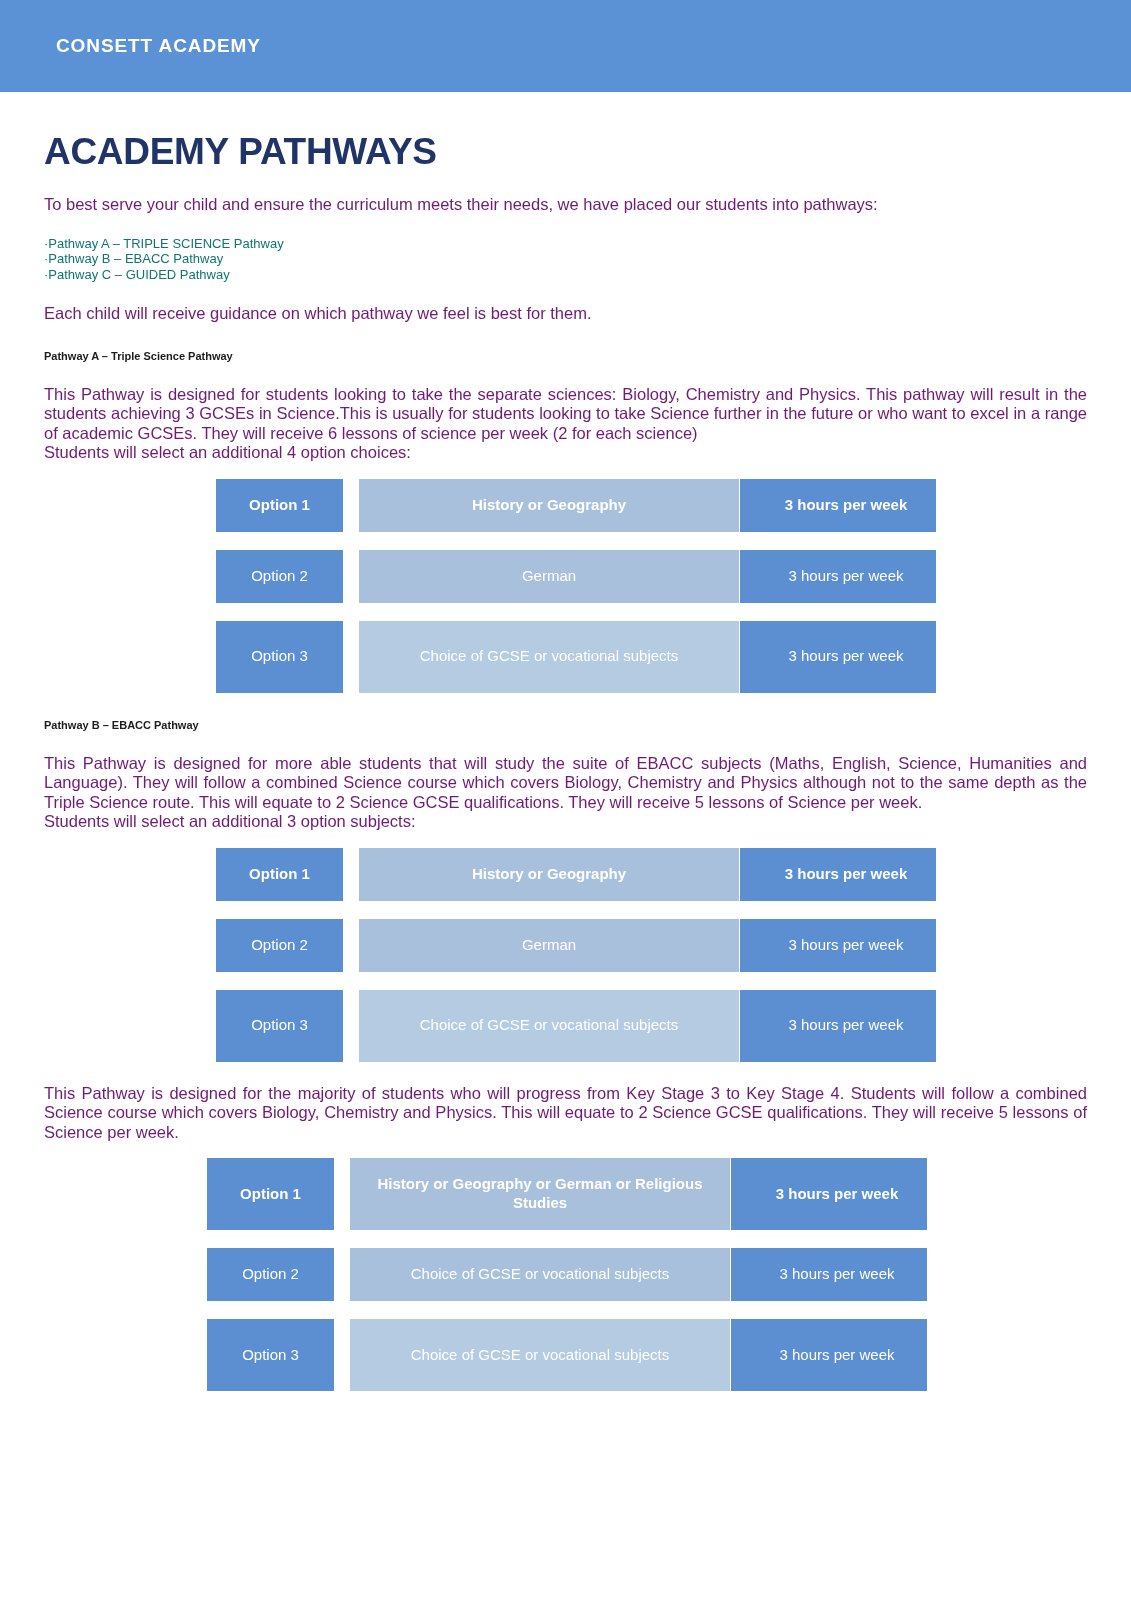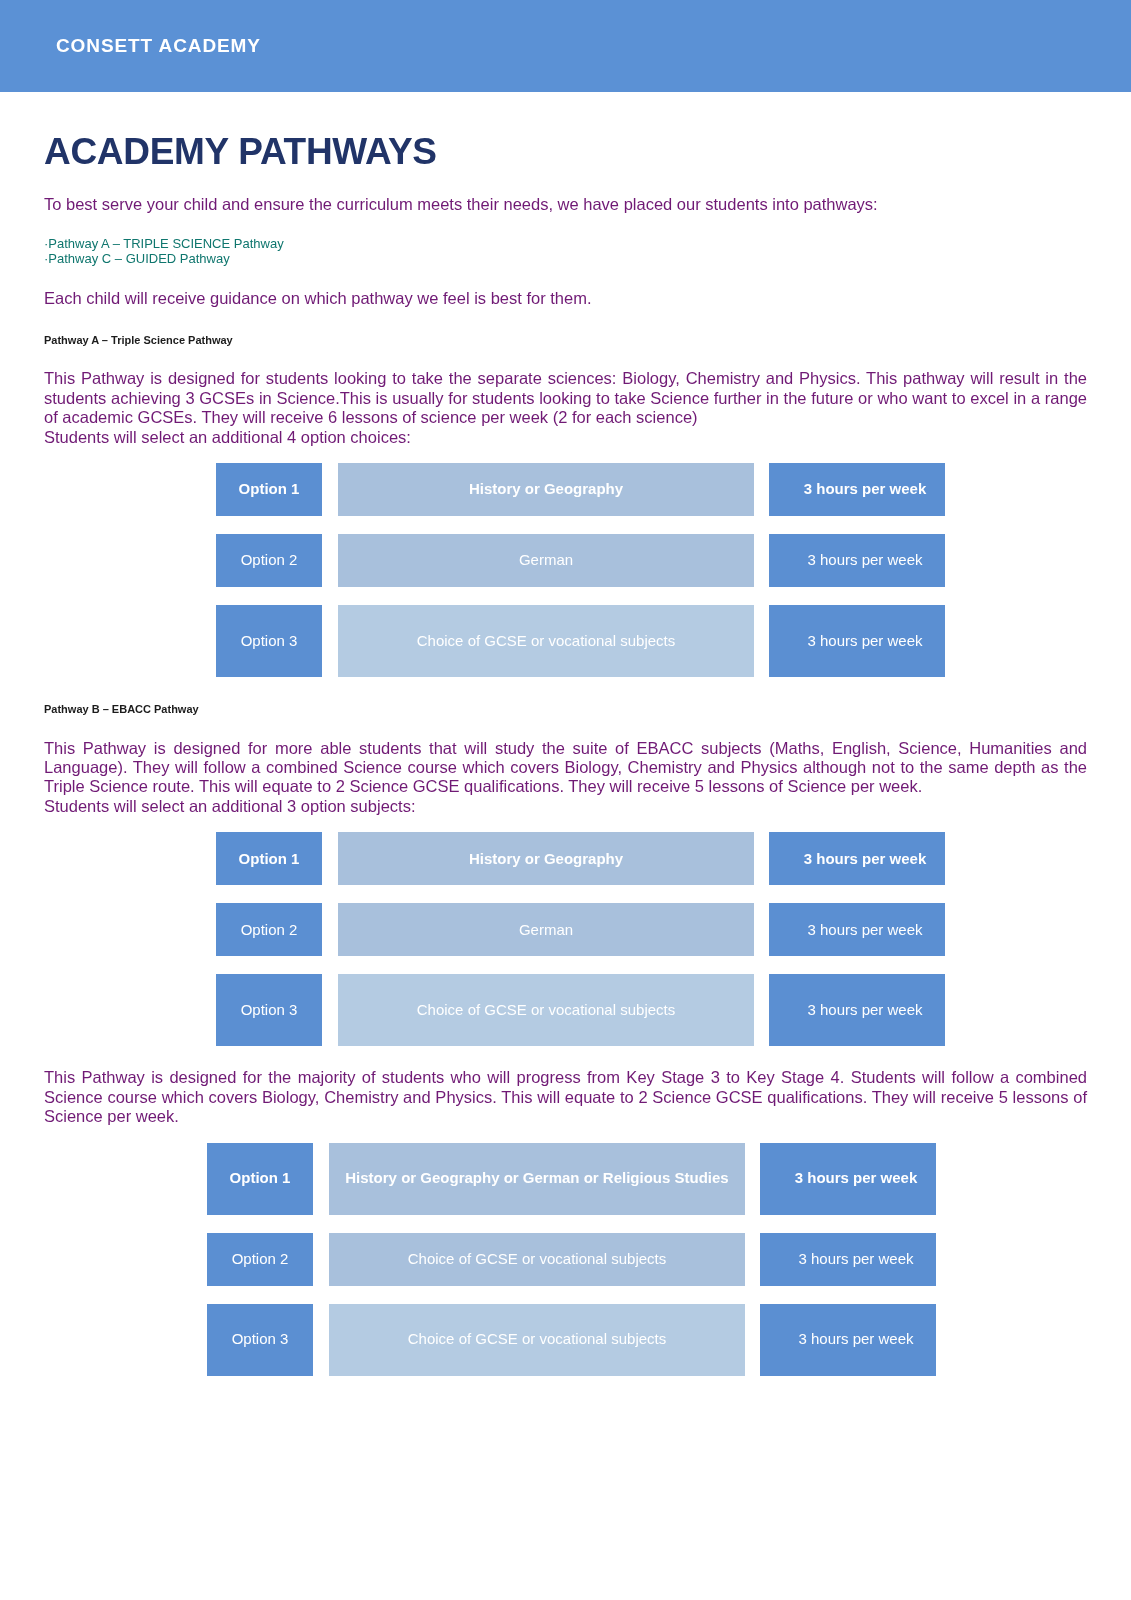--- a/index.html
+++ b/index.html
@@ -86,23 +86,23 @@
   .cell {
     display: flex;
     align-items: center;
     justify-content: center;
     text-align: center;
     color: #ffffff;
     font-size: 15px;
     line-height: 1.25;
     padding: 4px 8px;
   }
-  .cell.c-label  { width: 106px; }
-  .cell.c-middle { width: 416px; margin-left: 16px; }
-  .cell.c-hours  { width: 176px; margin-left: 15px; padding-left: 24px; }
+  .cell.c-label  { width: 127px; }
+  .cell.c-middle { width: 380px; margin-left: 16px; }
+  .cell.c-hours  { width: 196px; margin-left: 1px; padding-left: 24px; }
 
   .shade-dark   { background: #5b8fd2; }
   .shade-mid    { background: #a8c0dc; }
   .shade-light  { background: #b4cbe2; }
 
   .cell.bold { font-weight: bold; }
 
   
   .h53 { height: 53px; }
   .h72 { height: 72px; }
@@ -120,20 +120,21 @@
 </div>
 
 <div class="page">
 
   <h1 class="doc-title">ACADEMY PATHWAYS</h1>
 
   <p class="body-text nojust">To best serve your child and ensure the curriculum meets their needs, we have placed our students into pathways:</p>
 
   <div class="bullet-list">
     <div>·Pathway A – TRIPLE SCIENCE Pathway</div>
+    <div>·Pathway B – EBACC Pathway</div>
     <div>·Pathway C – GUIDED Pathway</div>
   </div>
 
   <p class="body-text nojust">Each child will receive guidance on which pathway we feel is best for them.</p>
 
   <h2 class="pathway-heading">Pathway A – Triple Science Pathway</h2>
   <p class="body-text">This Pathway is designed for students looking to take the separate sciences: Biology, Chemistry and Physics. This pathway will result in the students achieving 3 GCSEs in Science.This is usually for students looking to take Science further in the future or who want to excel in a range of academic GCSEs. They will receive 6 lessons of science per week (2 for each science)</p>
   <p class="body-text nojust" style="margin-top:0">Students will select an additional 4 option choices:</p>
 
   <div class="option-table tbl-a">

